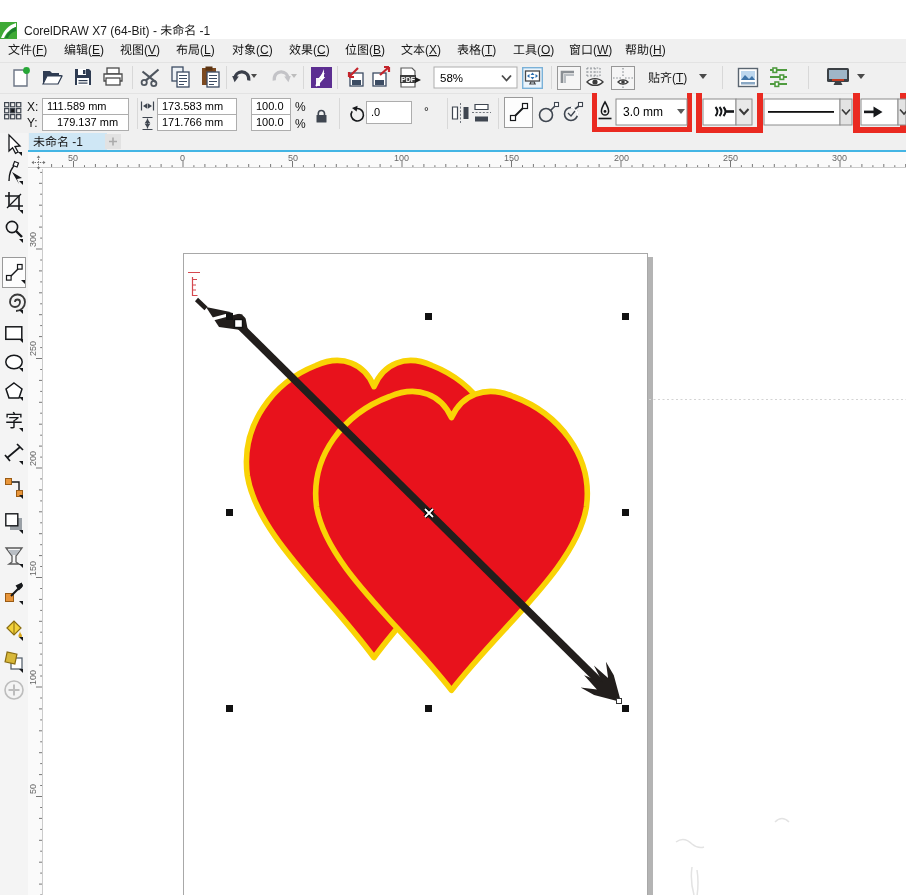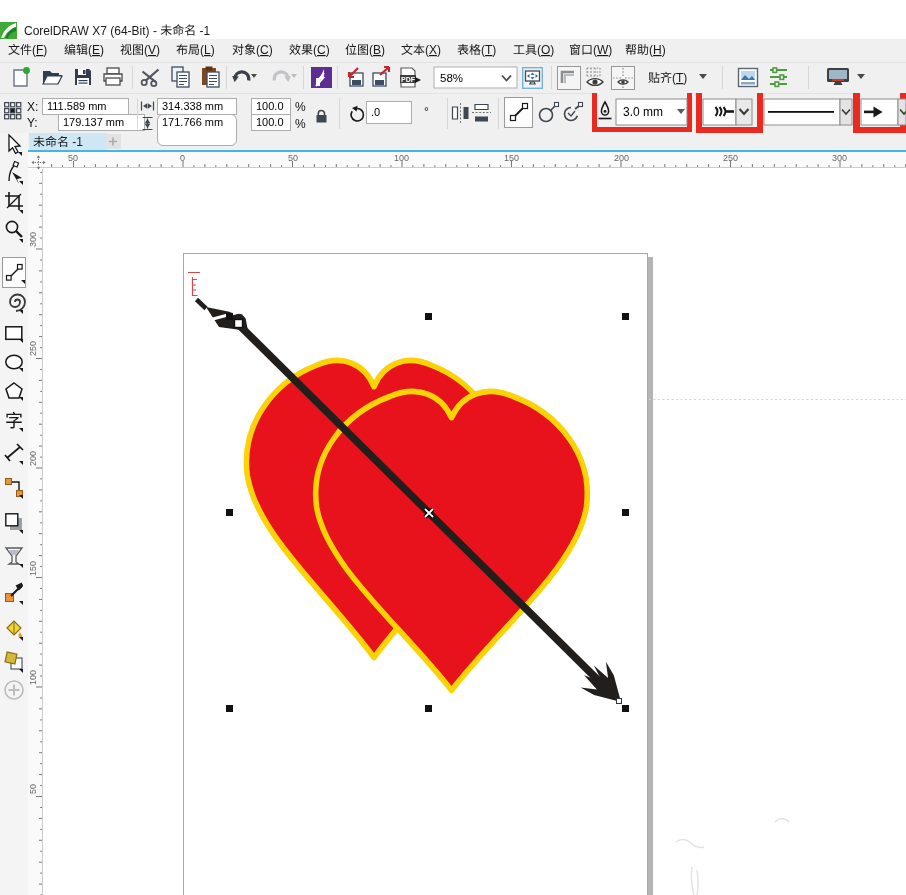--- a/index.html
+++ b/index.html
@@ -214,23 +214,23 @@
 
 <g transform="translate(827,46)">
 <rect x="0" y="0" width="22" height="14" rx="1.5" fill="#3b4045"></rect>
 <rect x="2" y="2" width="18" height="9" fill="#9fb6c8"></rect>
 <rect x="5" y="11" width="12" height="2" fill="#c23b22"></rect>
 <path d="M8,14 h6 l1.5,3 h-9 z" fill="#3b4045"></path>
 </g>
 <path d="M857,52 l8,0 l-4,5 z" fill="#4a4a4a"></path>
 </svg>
 <div class="inp" style="left:42px;top:76px;width:87px;height:17px;">111.589 mm</div>
-<div class="inp" style="left:58px;top:92px;width:87px;height:17px;">179.137 mm</div>
-<div class="inp" style="left:157px;top:76px;width:80px;height:17px;">314.338 mm</div>
-<div class="inp" style="left:157px;top:92px;width:80px;height:32px;border-radius:6px;">171.766 mm</div>
+<div class="inp" style="left:42px;top:92px;width:87px;height:17px;text-align:center;">179.137 mm</div>
+<div class="inp" style="left:157px;top:76px;width:80px;height:17px;">173.583 mm</div>
+<div class="inp" style="left:157px;top:92px;width:80px;height:17px;">171.766 mm</div>
 <div class="inp" style="left:251px;top:76px;width:40px;height:17px;">100.0</div>
 <div class="inp" style="left:251px;top:92px;width:40px;height:17px;">100.0</div>
 <div class="inp" style="left:366px;top:79px;width:46px;height:23px;line-height:21px;">.0</div>
 <svg class="abs" style="left:0;top:71px;" width="906" height="40" viewBox="0 71 906 40">
 
 <g transform="translate(4,80)" fill="none" stroke="#3f4650" stroke-width="1.2">
 <rect x="0.6" y="0.6" width="4.2" height="4.2"></rect>
         <rect x="6.6" y="0.6" width="4.2" height="4.2"></rect>
         <rect x="12.6" y="0.6" width="4.2" height="4.2"></rect>
 <rect x="0.6" y="6.6" width="4.2" height="4.2"></rect>

